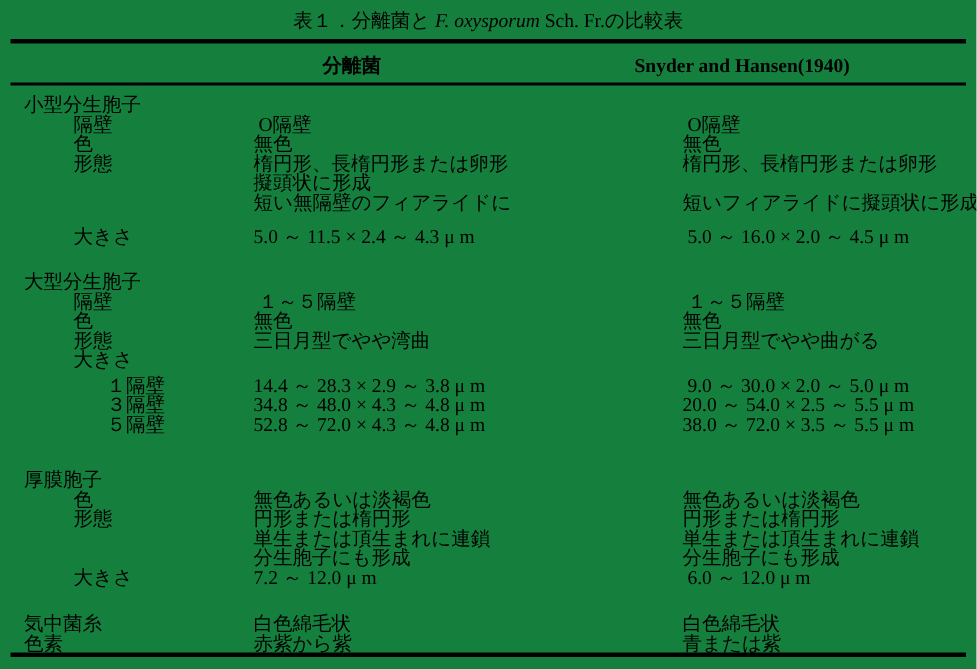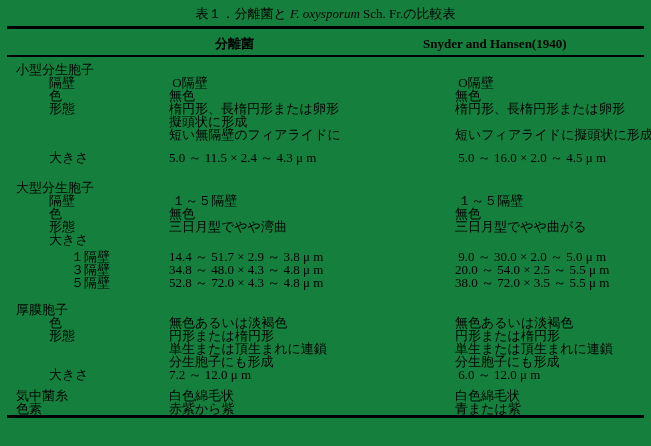--- a/index.html
+++ b/index.html
@@ -130,34 +130,34 @@
     <span class="c-left">三日月型でやや湾曲</span>
     <span class="c-right">三日月型でやや曲がる</span>
   </div>
       <div class="row indent-1">
     <span class="c-label">大きさ</span>
     <span class="c-left"></span>
     <span class="c-right"></span>
   </div>
       <div class="row indent-2" style="margin-top: 4px;">
     <span class="c-label">１隔壁</span>
-    <span class="c-left">14.4 ～ 51.7 × 2.9 ～ 3.8 μ m</span>
+    <span class="c-left">14.4 ～ 28.3 × 2.9 ～ 3.8 μ m</span>
     <span class="c-right"> 9.0 ～ 30.0 × 2.0 ～ 5.0 μ m</span>
   </div>
       <div class="row indent-2">
     <span class="c-label">３隔壁</span>
     <span class="c-left">34.8 ～ 48.0 × 4.3 ～ 4.8 μ m</span>
     <span class="c-right">20.0 ～ 54.0 × 2.5 ～ 5.5 μ m</span>
   </div>
       <div class="row indent-2">
     <span class="c-label">５隔壁</span>
     <span class="c-left">52.8 ～ 72.0 × 4.3 ～ 4.8 μ m</span>
     <span class="c-right">38.0 ～ 72.0 × 3.5 ～ 5.5 μ m</span>
   </div>
-      <div class="row indent-0" style="margin-top: 14px;">
+      <div class="row indent-0" style="margin-top: 24px;">
     <span class="c-label">厚膜胞子</span>
     <span class="c-left"></span>
     <span class="c-right"></span>
   </div>
       <div class="row indent-1">
     <span class="c-label">色</span>
     <span class="c-left">無色あるいは淡褐色</span>
     <span class="c-right">無色あるいは淡褐色</span>
   </div>
       <div class="row indent-1">
@@ -173,21 +173,21 @@
       <div class="row indent-1">
     <span class="c-label"></span>
     <span class="c-left">分生胞子にも形成</span>
     <span class="c-right">分生胞子にも形成</span>
   </div>
       <div class="row indent-1">
     <span class="c-label">大きさ</span>
     <span class="c-left">7.2 ～ 12.0 μ m</span>
     <span class="c-right"> 6.0 ～ 12.0 μ m</span>
   </div>
-      <div class="row indent-0" style="margin-top: 8px;">
+      <div class="row indent-0" style="margin-top: 18px;">
     <span class="c-label">気中菌糸</span>
     <span class="c-left">白色綿毛状</span>
     <span class="c-right">白色綿毛状</span>
   </div>
       <div class="row indent-0">
     <span class="c-label">色素</span>
     <span class="c-left">赤紫から紫</span>
     <span class="c-right">青または紫</span>
   </div>
     </div>

